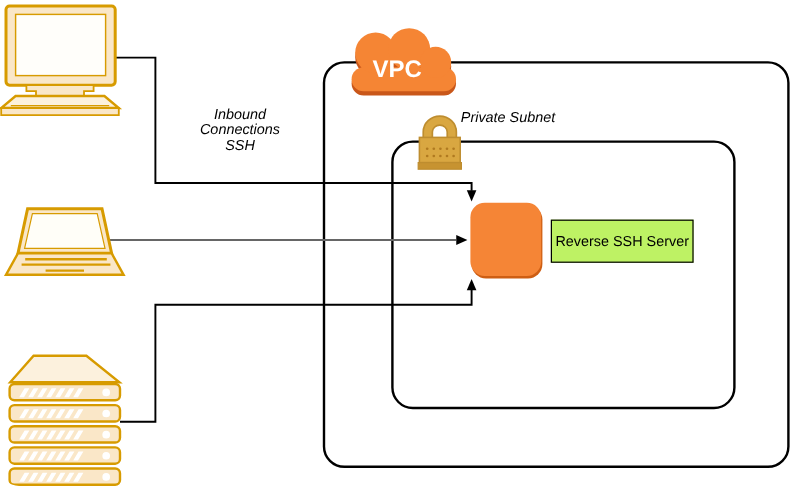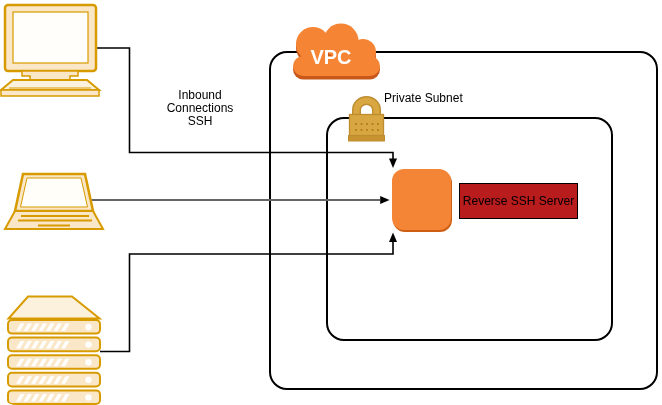--- a/index.html
+++ b/index.html
@@ -7,27 +7,27 @@
     position:relative;width:662px;height:405px;background:#ffffff;overflow:hidden;
     font-family:"Liberation Sans", sans-serif;color:#000;border-radius:16px;
   }
   .rect-border{
     position:absolute;border:2px solid #000;border-radius:18px;background:transparent;
   }
   #vpc-boundary{left:269px;top:51px;width:385px;height:335px;}
   #subnet-boundary{left:326px;top:117px;width:283px;height:220px;}
   #gfx{position:absolute;left:0;top:0;width:662px;height:405px;pointer-events:none;}
   .label{
-    position:absolute;font-size:12px;line-height:13px;color:#000;white-space:nowrap;
+    position:absolute;font-size:12px;line-height:13px;color:#000;white-space:nowrap;font-style:italic;
   }
   #inbound-label{left:150px;top:89px;width:100px;text-align:center;white-space:normal;}
   #subnet-label{left:384px;top:92px;}
   #server-name-box{
     position:absolute;left:459px;top:183px;width:117px;height:34px;
-    background:#b91c1c;border:1px solid #000;display:flex;align-items:center;justify-content:center;
+    background:#bef264;border:1px solid #000;display:flex;align-items:center;justify-content:center;
     font-size:12px;text-align:center;
   }
   svg text.vpc-text{
     font-family:"Liberation Sans", sans-serif;font-weight:bold;font-size:20px;fill:#ffffff;
   }
 </style>
 </head>
 <body>
 
 <div id="canvas">

